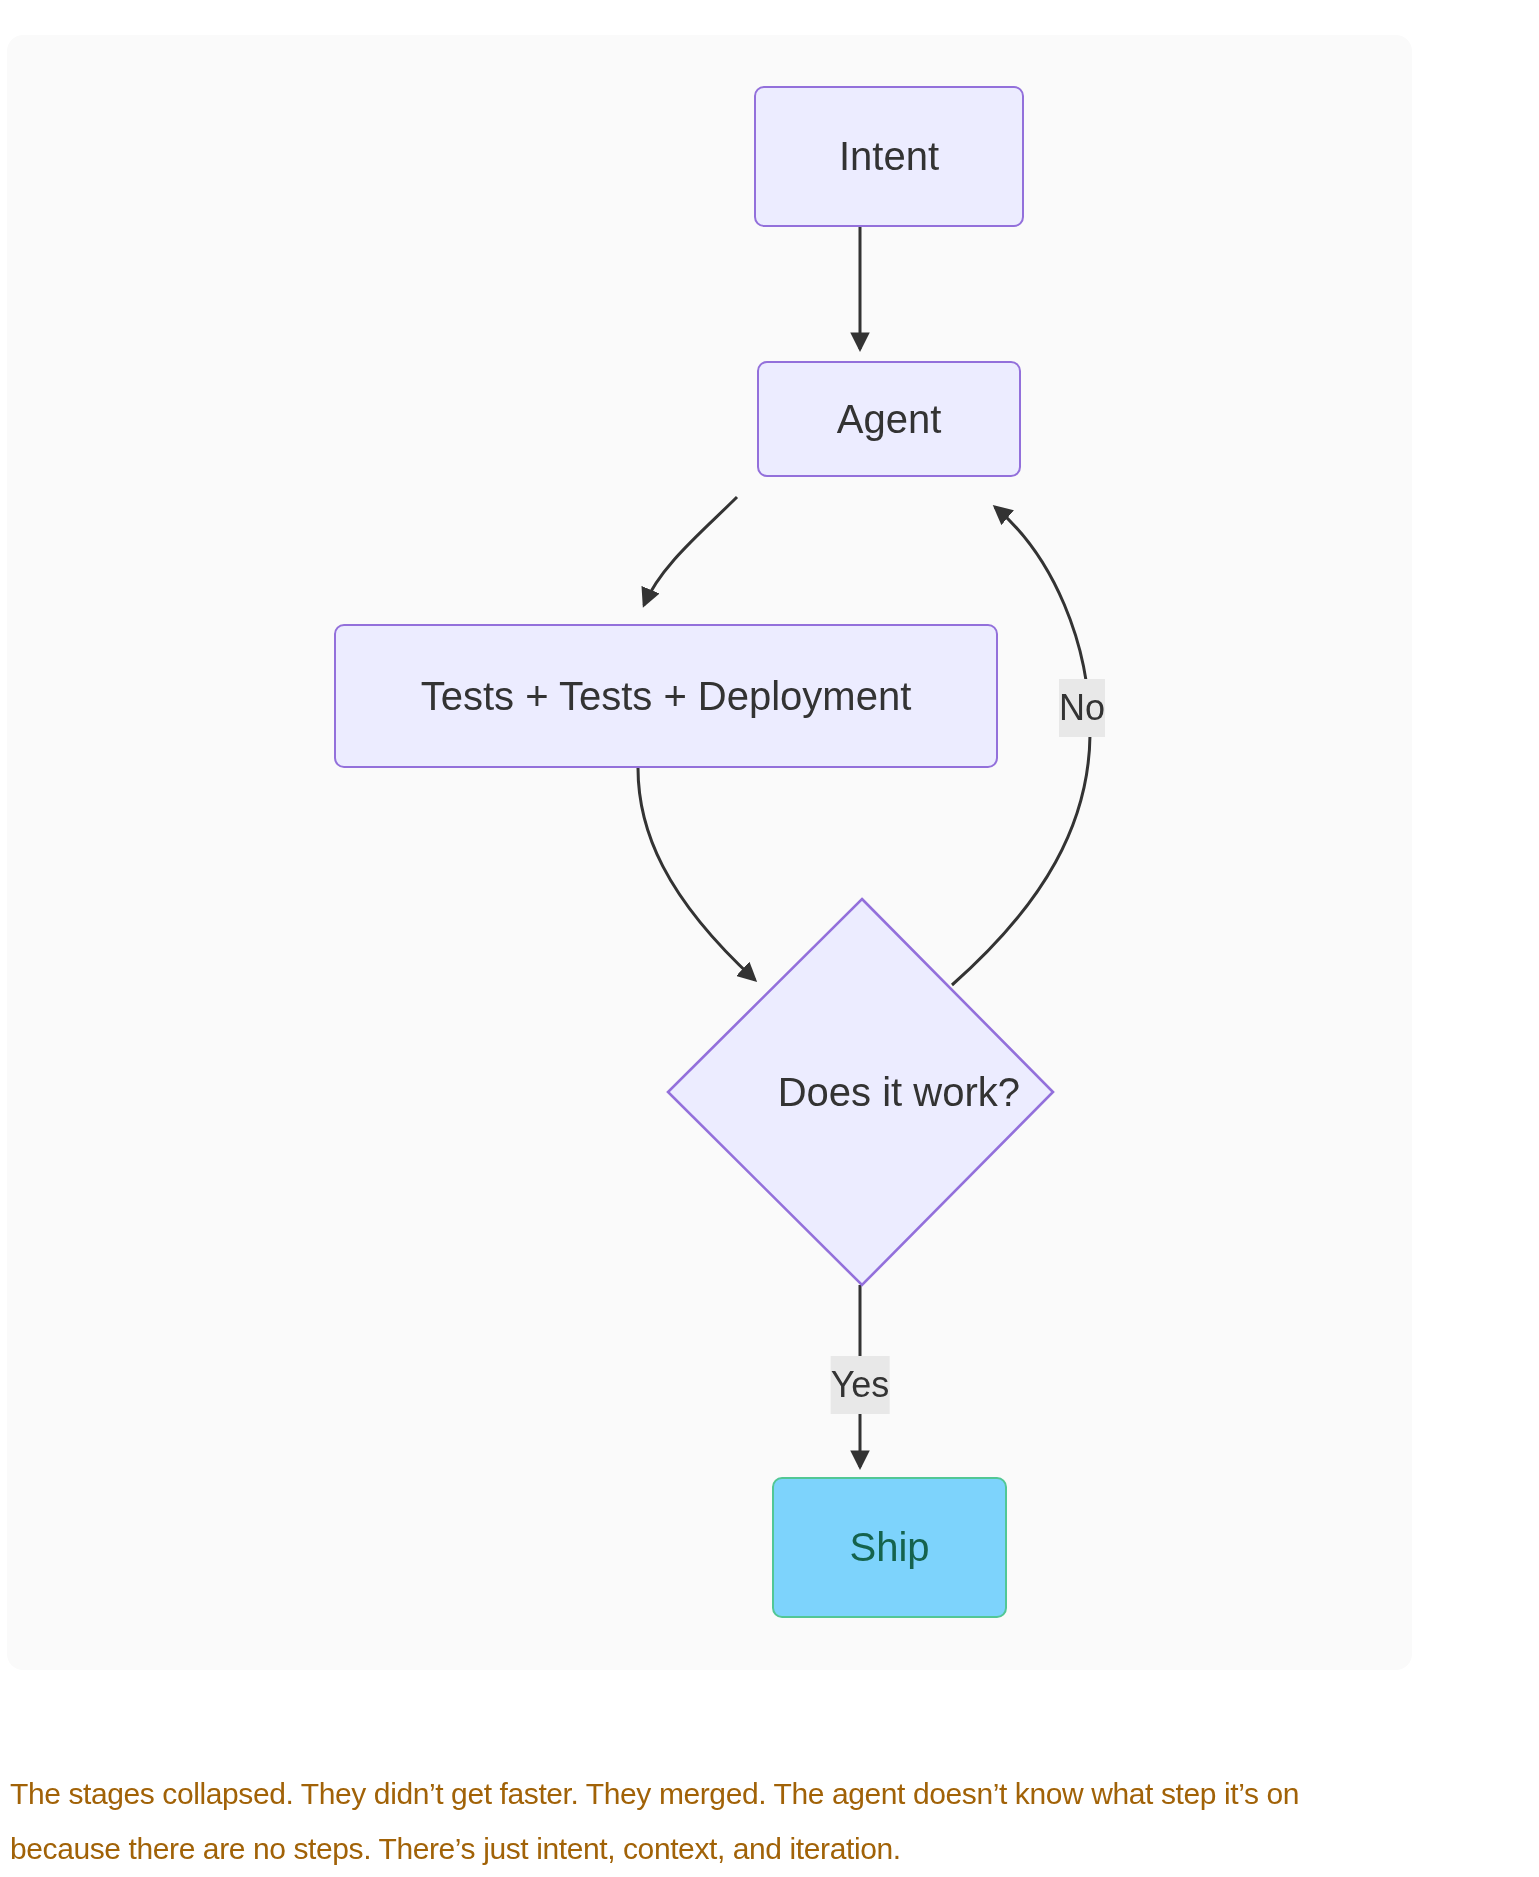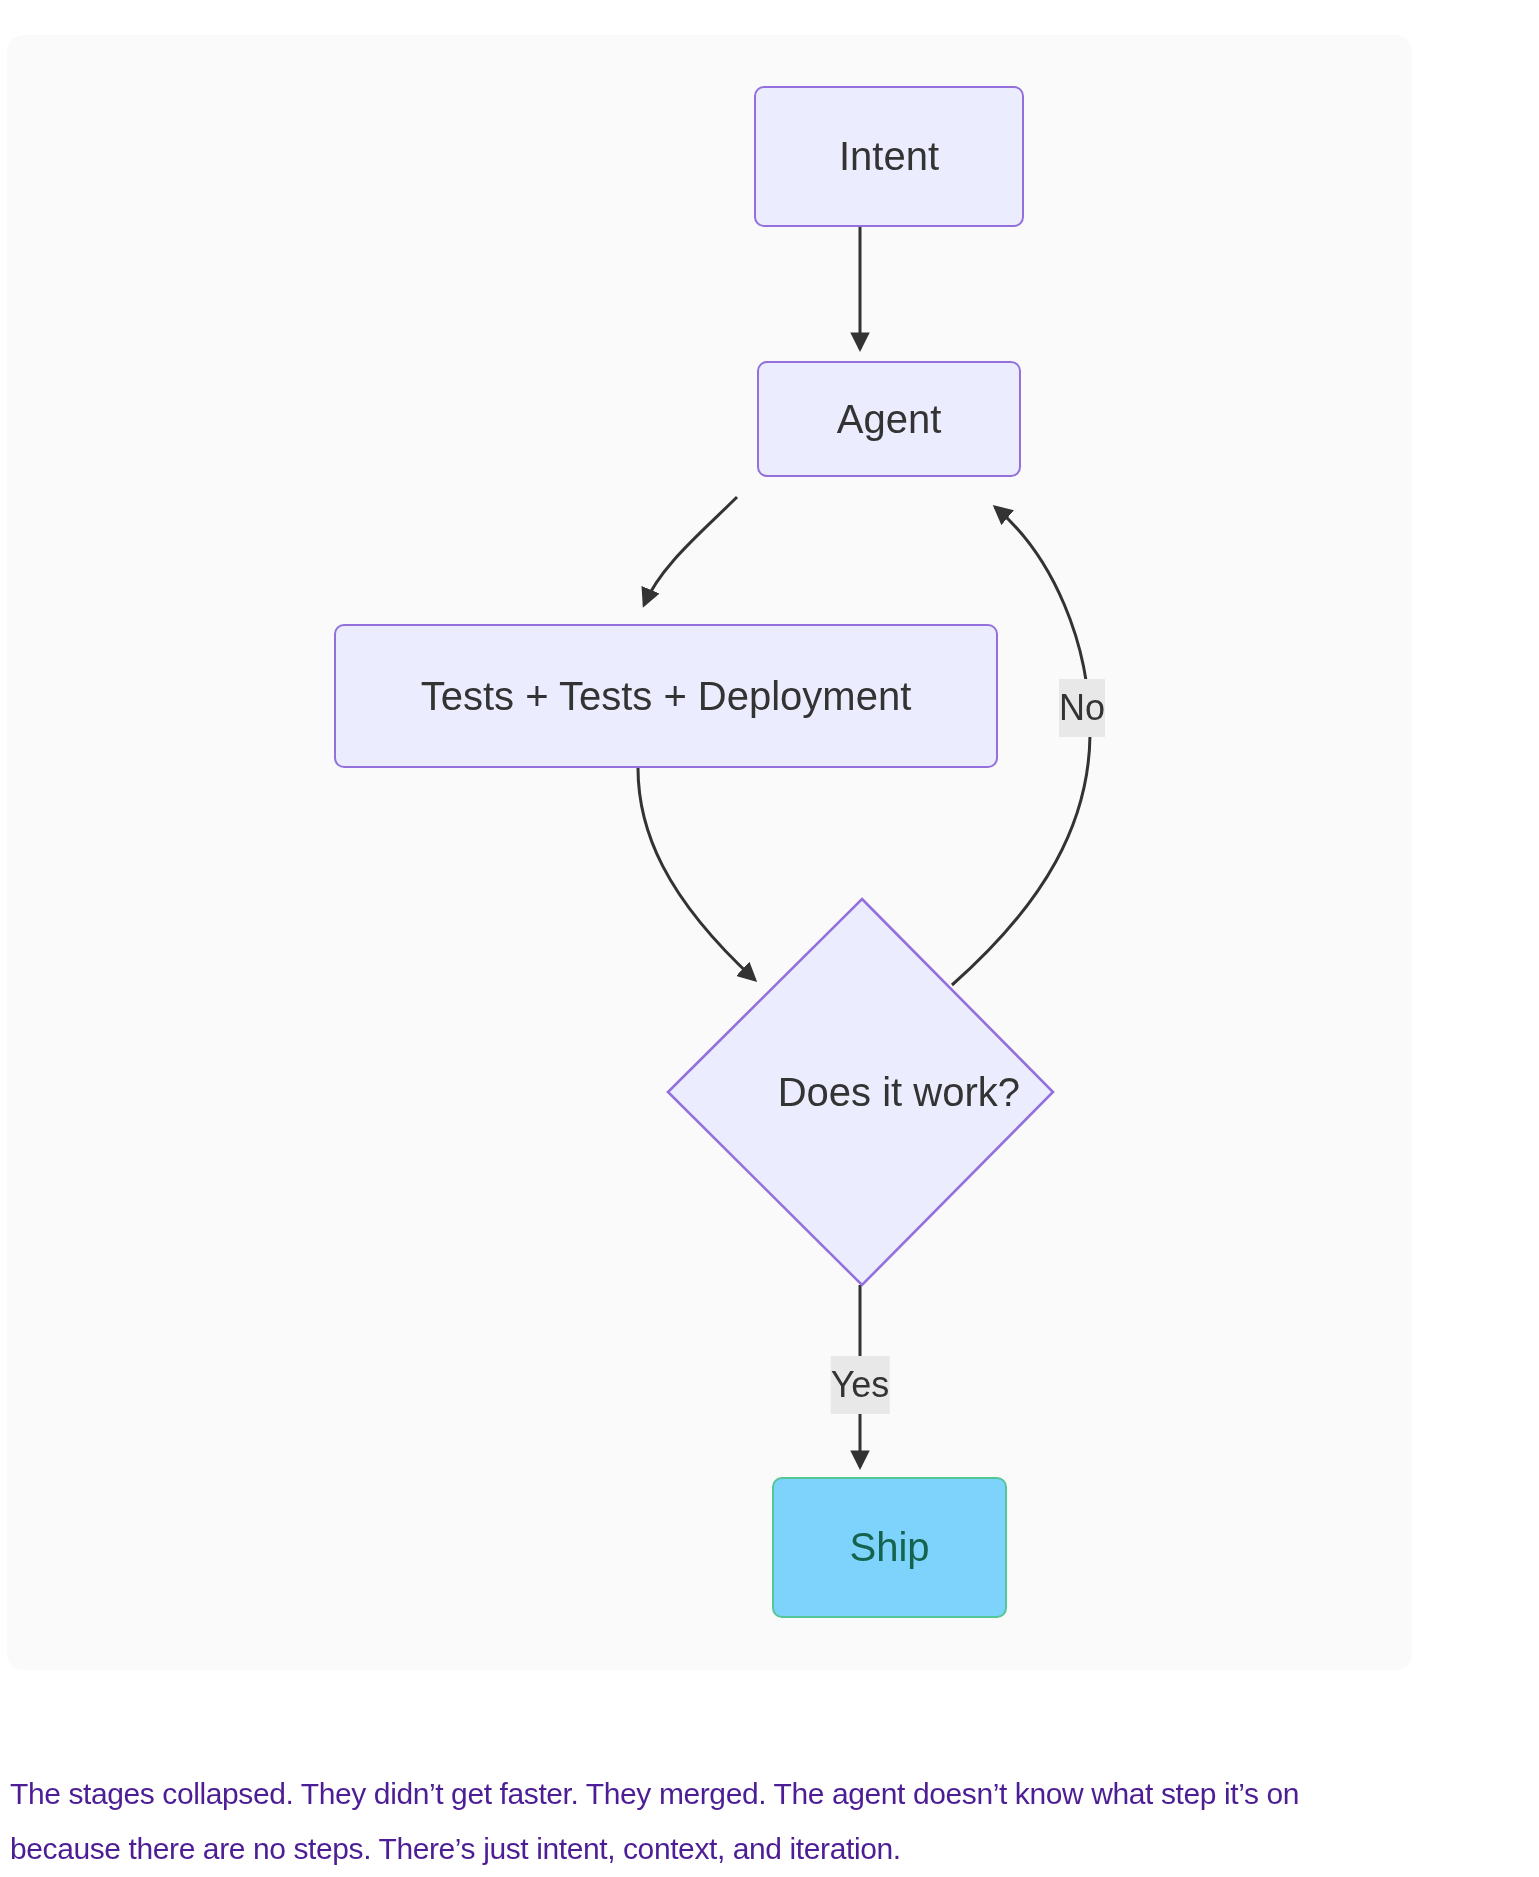--- a/index.html
+++ b/index.html
@@ -80,21 +80,21 @@
   .edge-label-no  { left: 1075px; top: 673px; }
   .edge-label-yes { left: 853px;  top: 1350px; }
   .body-text {
     position: absolute;
     left: 10px;
     top: 1736px;
     width: 1510px;
     font-size: 30px;
     letter-spacing: -0.4px;
     line-height: 55px;
-    color: #4c1d95;
+    color: #a16207;
   }
   .body-text span { display: block; }
 </style>
 </head>
 <body>
 
 <div class="page">
 
   <div class="diagram-card">
 

